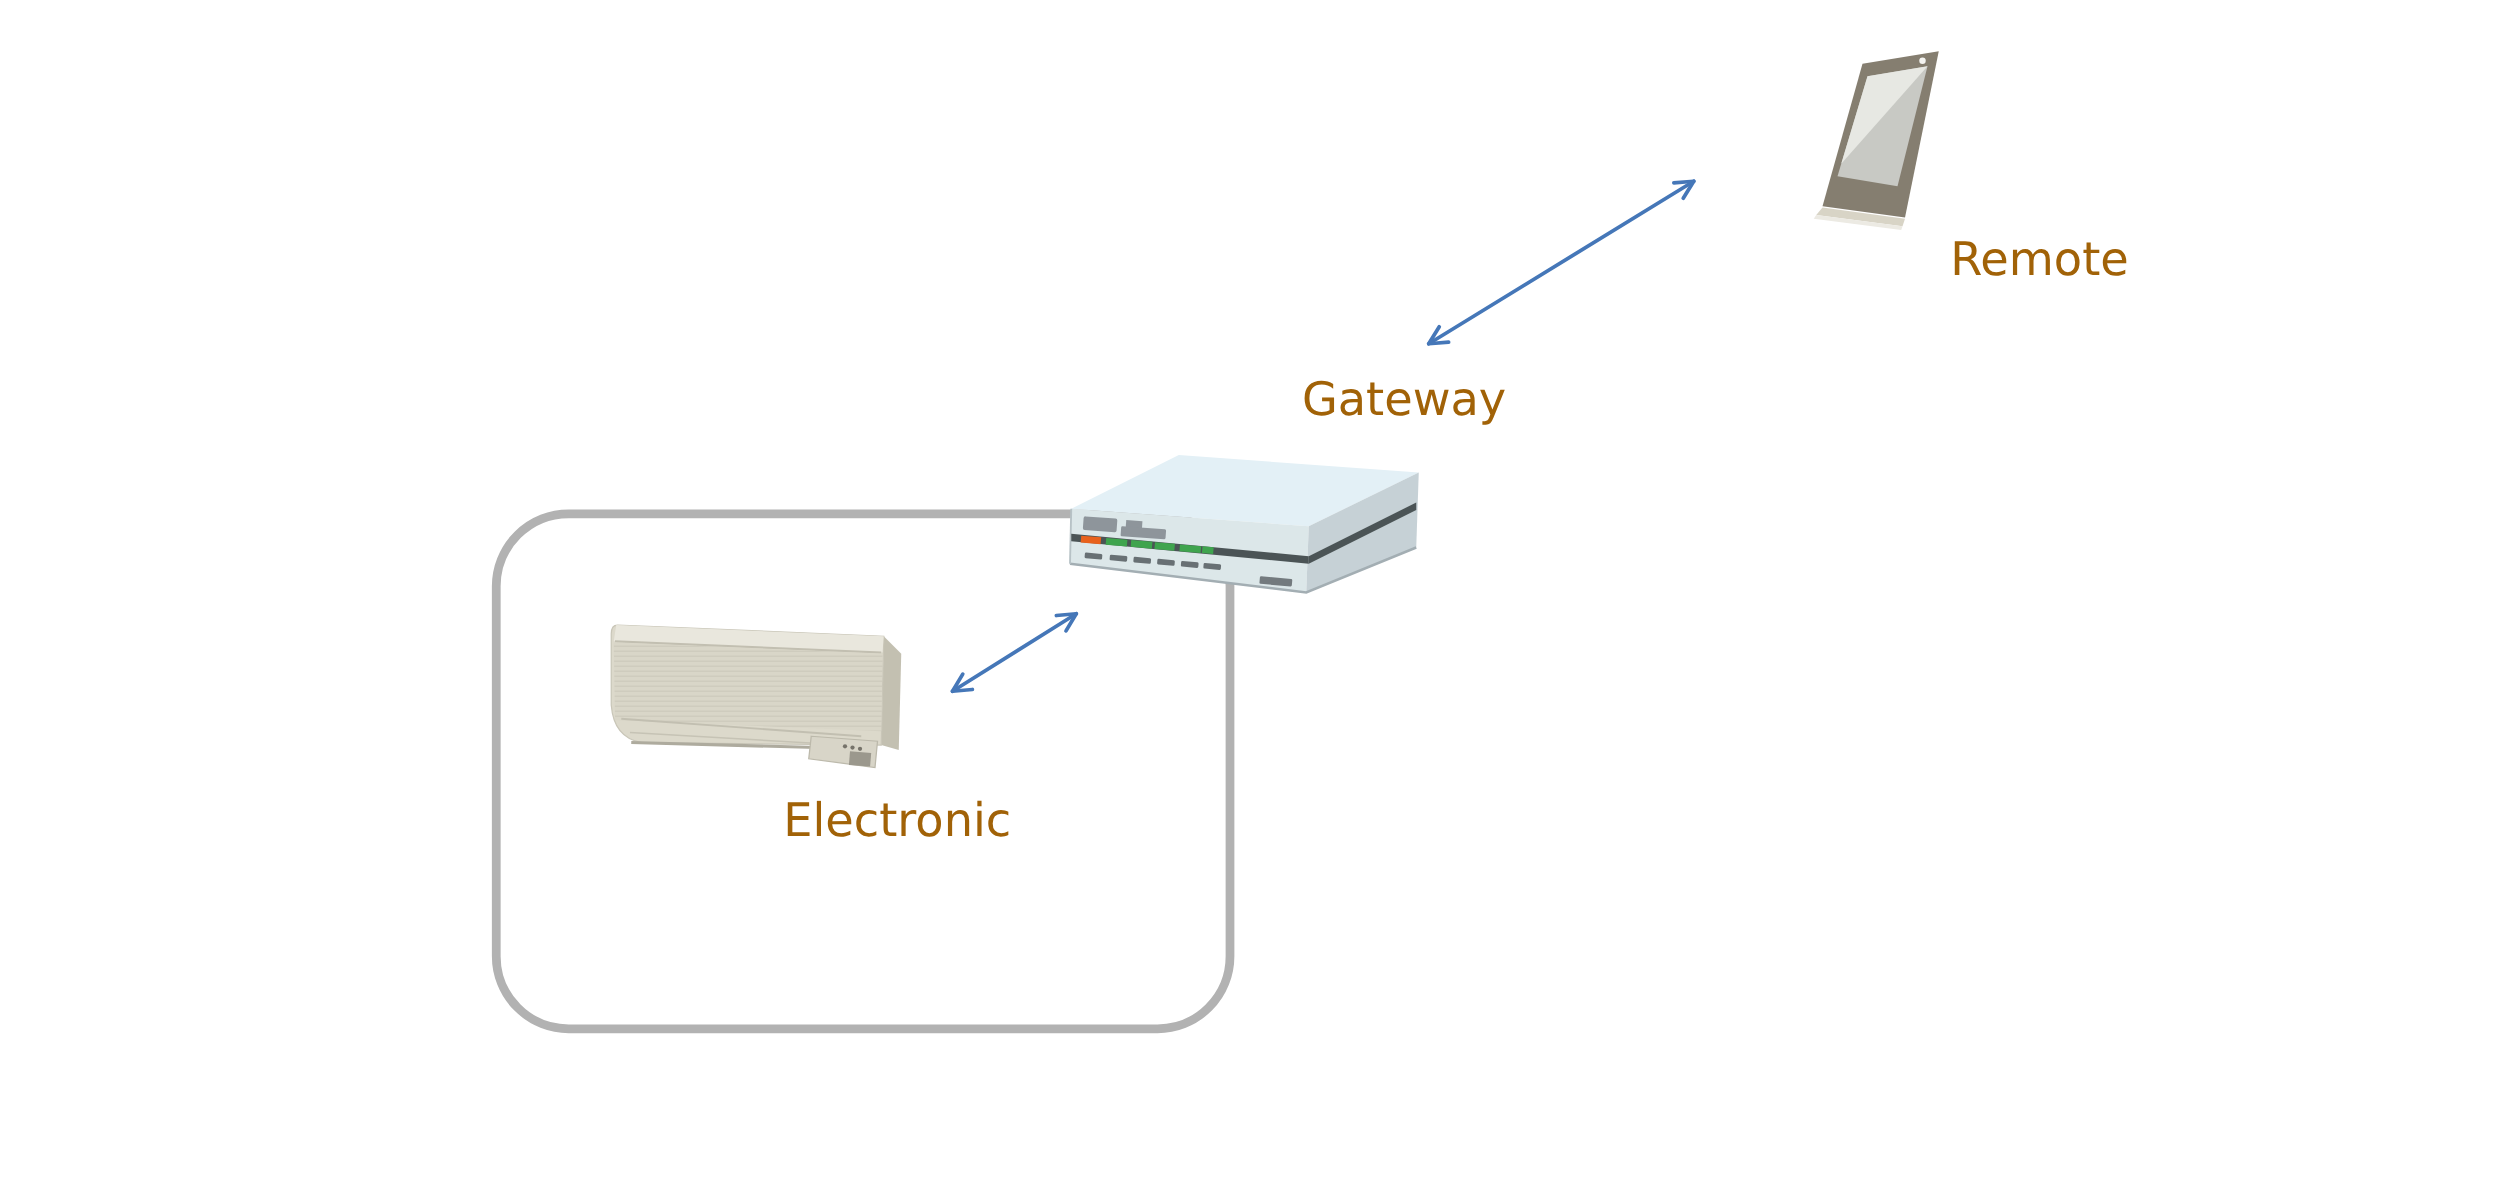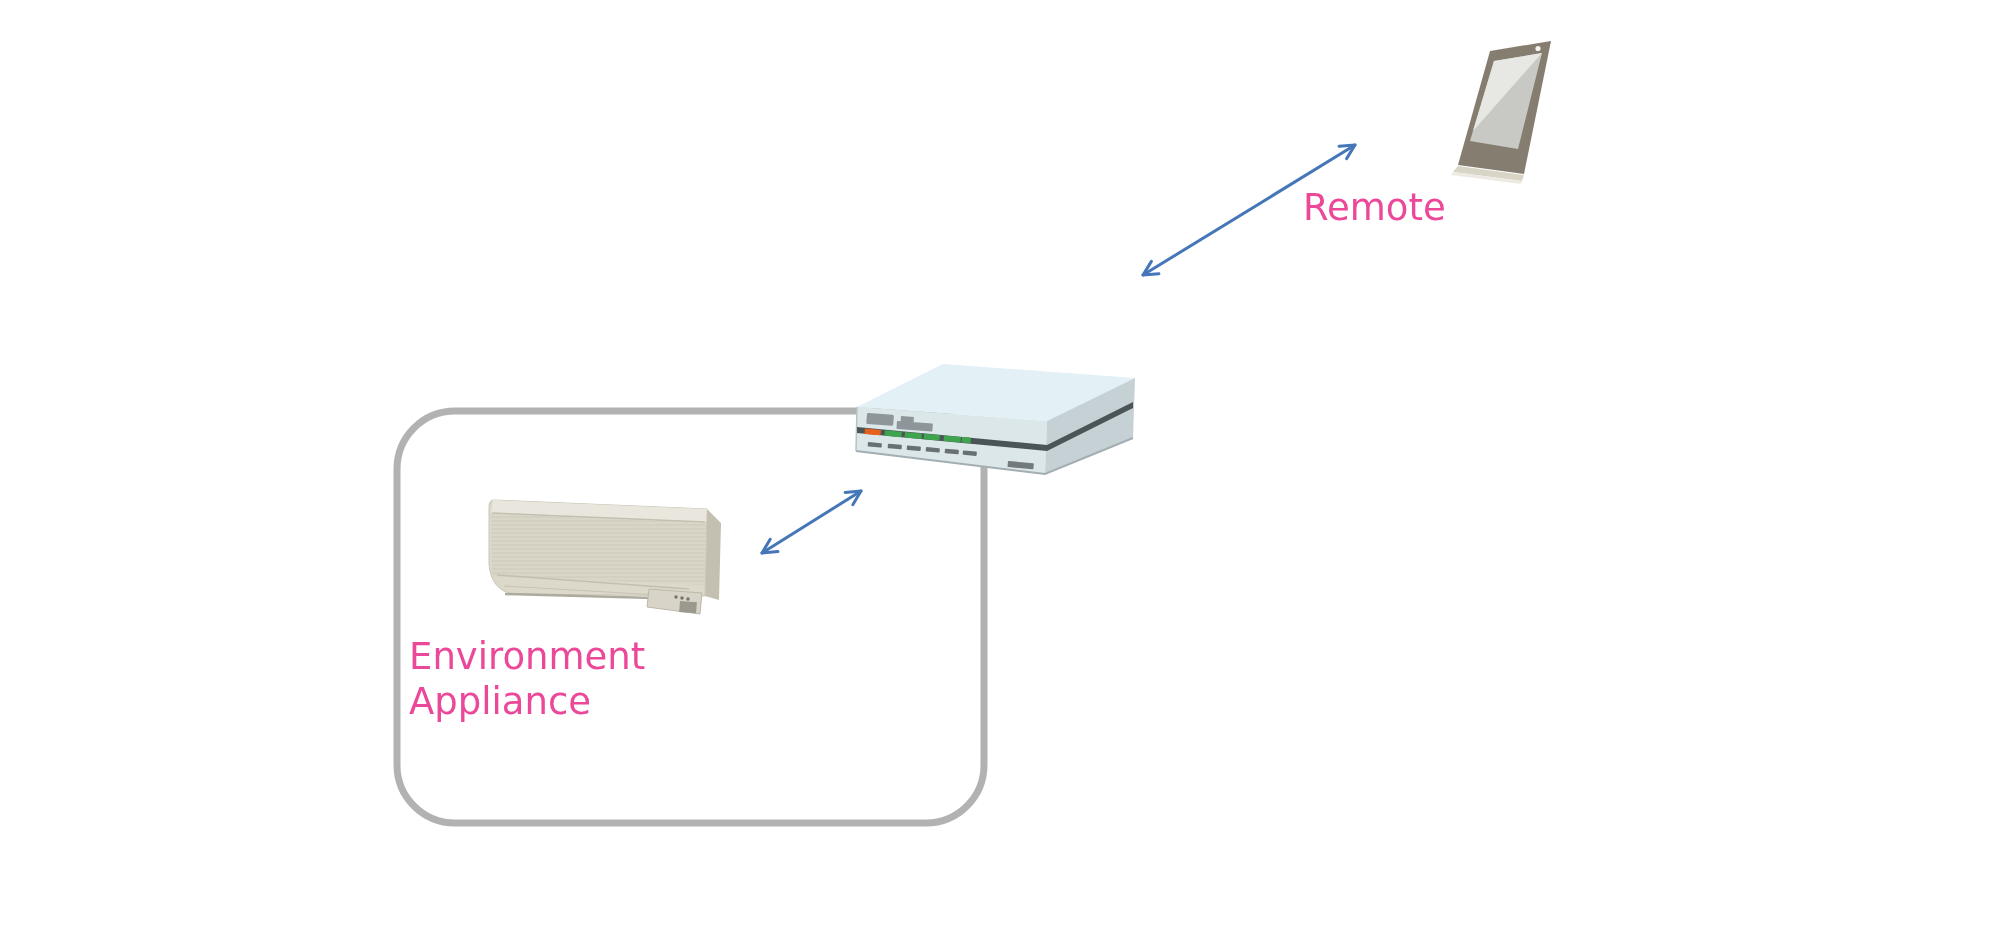--- a/index.html
+++ b/index.html
@@ -9,22 +9,22 @@
     background:#ffffff;
     overflow:hidden;
     font-family:"DejaVu Sans","Liberation Sans",sans-serif;
   }
   .canvas svg { position:absolute; left:0; top:0; }
   .lbl {
     position:absolute;
     width:400px;
     font-size:37px;
     line-height:45px;
-    color:#ec4899;
-    text-align:left;
+    color:#a16207;
+    text-align:right;
     white-space:nowrap;
   }
   .lbl span { display:block; }
 </style>
 </head>
 <body>
 
 <div class="canvas">
 
   <svg width="2000" height="943" viewBox="0 0 2000 943">
@@ -99,24 +99,26 @@
       <polyline points="777.9,551.6 762,553 770.2,539.3"></polyline>
     </g>
 
     <g stroke="#4577b8" stroke-width="3" fill="none" stroke-linecap="round" stroke-linejoin="round">
       <line x1="1143" y1="275" x2="1355" y2="145"></line>
       <polyline points="1339.1,146.3 1355,145 1346.6,158.6"></polyline>
       <polyline points="1158.9,273.7 1143,275 1151.4,261.4"></polyline>
     </g>
   </svg>
 
+  <div class="lbl" style="left:805px; top:297px;">
+    <span>Gateway</span>
+  </div>
 
   <div class="lbl" style="left:1303px; top:185px;">
     <span>Remote</span>
   </div>
 
   <div class="lbl" style="left:409px; top:634px;">
-    <span>Environment</span>
-    <span>Appliance</span>
+    <span>Electronic</span>
   </div>
 
 
 </div>
 
 </body></html>

